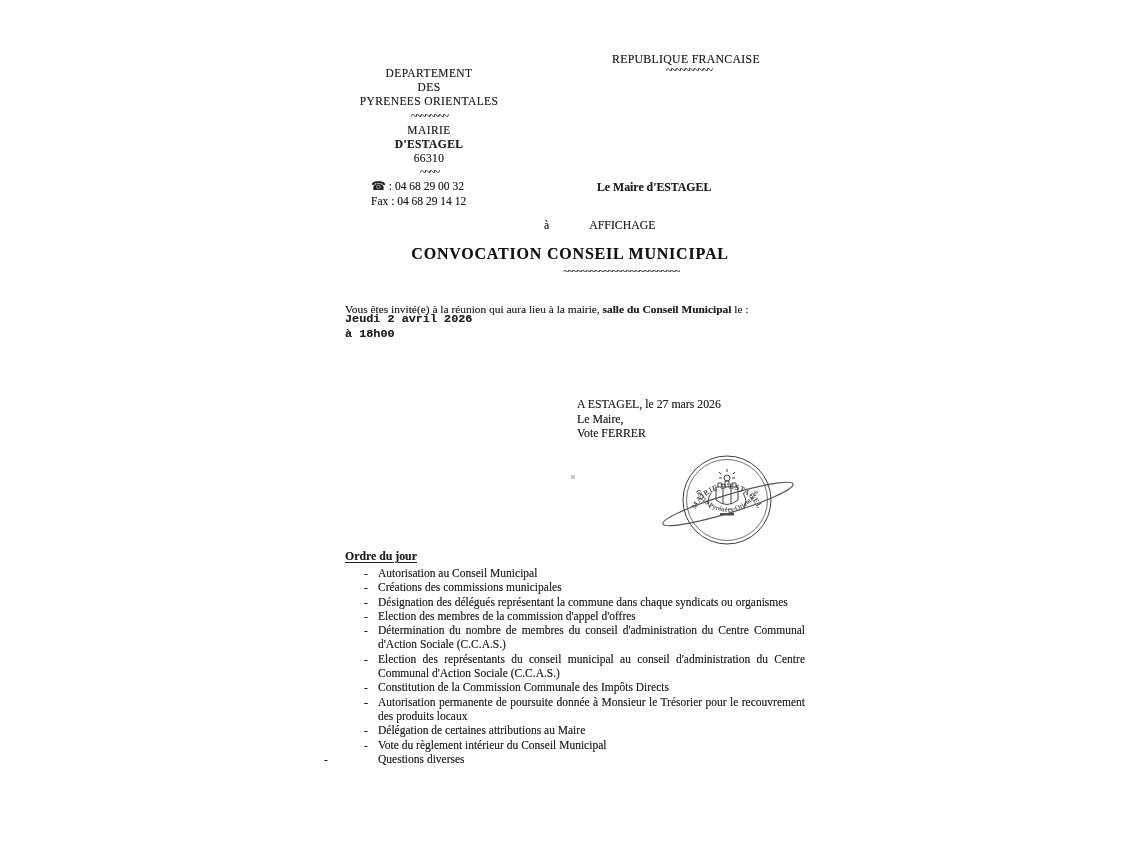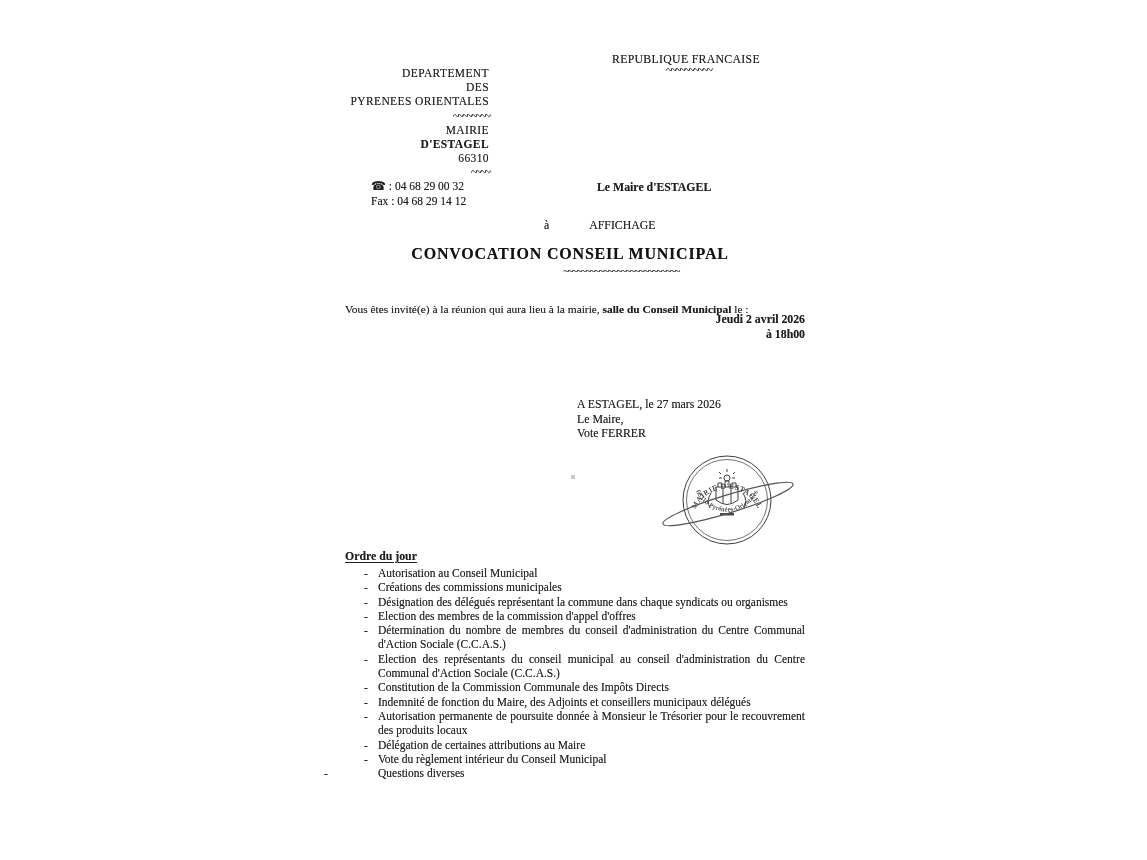--- a/index.html
+++ b/index.html
@@ -5,22 +5,22 @@
   * { margin:0; padding:0; box-sizing:border-box; }
   html,body { background:#ffffff; }
   .page {
     position:relative; width:1147px; height:860px; background:#ffffff;
     font-family:"Liberation Serif", serif; color:#1f1f1f; overflow:hidden;
     text-shadow:0 0 0.5px rgba(45,45,45,0.55);
   }
   .squiggle { letter-spacing:-2px; font-size:12px; color:#2b2b2b; }
 
   .hdr-left {
-    position:absolute; left:343px; top:66px; width:146px;
-    text-align:right; font-size:11.5px; line-height:14.2px; letter-spacing:0.4px;
+    position:absolute; left:356px; top:66px; width:146px;
+    text-align:center; font-size:11.5px; line-height:14.2px; letter-spacing:0.4px;
   }
   .hdr-left .bold { font-weight:bold; }
 
   .phone-block {
     position:absolute; left:371px; top:179px; font-size:11.5px; line-height:14.6px;
   }
   .phone-icon { font-size:12px; }
 
   .republic { position:absolute; left:612px; top:52px; font-size:11.8px; letter-spacing:0.3px; }
   .republic-divider { position:absolute; left:666px; top:63px; }
@@ -32,21 +32,21 @@
 
   .doc-title {
     position:absolute; left:339px; top:245px; width:462px; text-align:center;
     font-size:16px; font-weight:bold; letter-spacing:0.8px; color:#121212;
   }
   .title-underline { position:absolute; left:556px; top:264px; width:130px; text-align:center; letter-spacing:-1.5px; font-size:11px; }
 
   .intro { position:absolute; left:345px; top:286px; width:465px; font-size:11.4px; white-space:nowrap;margin-top:17px; }
   .intro .bold { font-weight:bold; }
 
-  .meeting { position:absolute; left:345px; top:312px; width:460px; text-align:right; font-weight:bold; font-size:11.8px; line-height:14.5px; }
+  .meeting { position:absolute; left:345px; top:312px; width:460px; text-align:left; font-weight:bold; font-size:11.8px; line-height:14.5px;font-family:Liberation Mono, monospace; }
 
   .closing { position:absolute; left:345px; top:355px; width:462px; font-size:11.4px; line-height:14.8px; text-align:justify; }
 
   .sig-block { position:absolute; left:577px; top:397px; font-size:11.8px; line-height:14.6px; }
 
   .stamp-wrap { position:absolute; left:640px; top:447px; width:180px; height:115px; }
 
   .speck { position:absolute; left:571px; top:475px; width:4px; height:4px; background:#c9c9c9; }
 
   .agenda-heading {
@@ -164,21 +164,20 @@
     <div class="agenda-item">
       <span class="dash">-</span>
       <span>Election des représentants du conseil municipal au conseil d'administration du Centre Communal d'Action Sociale (C.C.A.S.)</span>
     </div>
     <div class="agenda-item">
       <span class="dash">-</span>
       <span>Constitution de la Commission Communale des Impôts Directs</span>
     </div>
     <div class="agenda-item">
       <span class="dash">-</span>
-      <span>Indemnité de fonction du Maire, des Adjoints et conseillers municipaux délégués</span>
     </div>
     <div class="agenda-item">
       <span class="dash">-</span>
       <span>Autorisation permanente de poursuite donnée à Monsieur le Trésorier pour le recouvrement des produits locaux</span>
     </div>
     <div class="agenda-item">
       <span class="dash">-</span>
       <span>Délégation de certaines attributions au Maire</span>
     </div>
     <div class="agenda-item">

